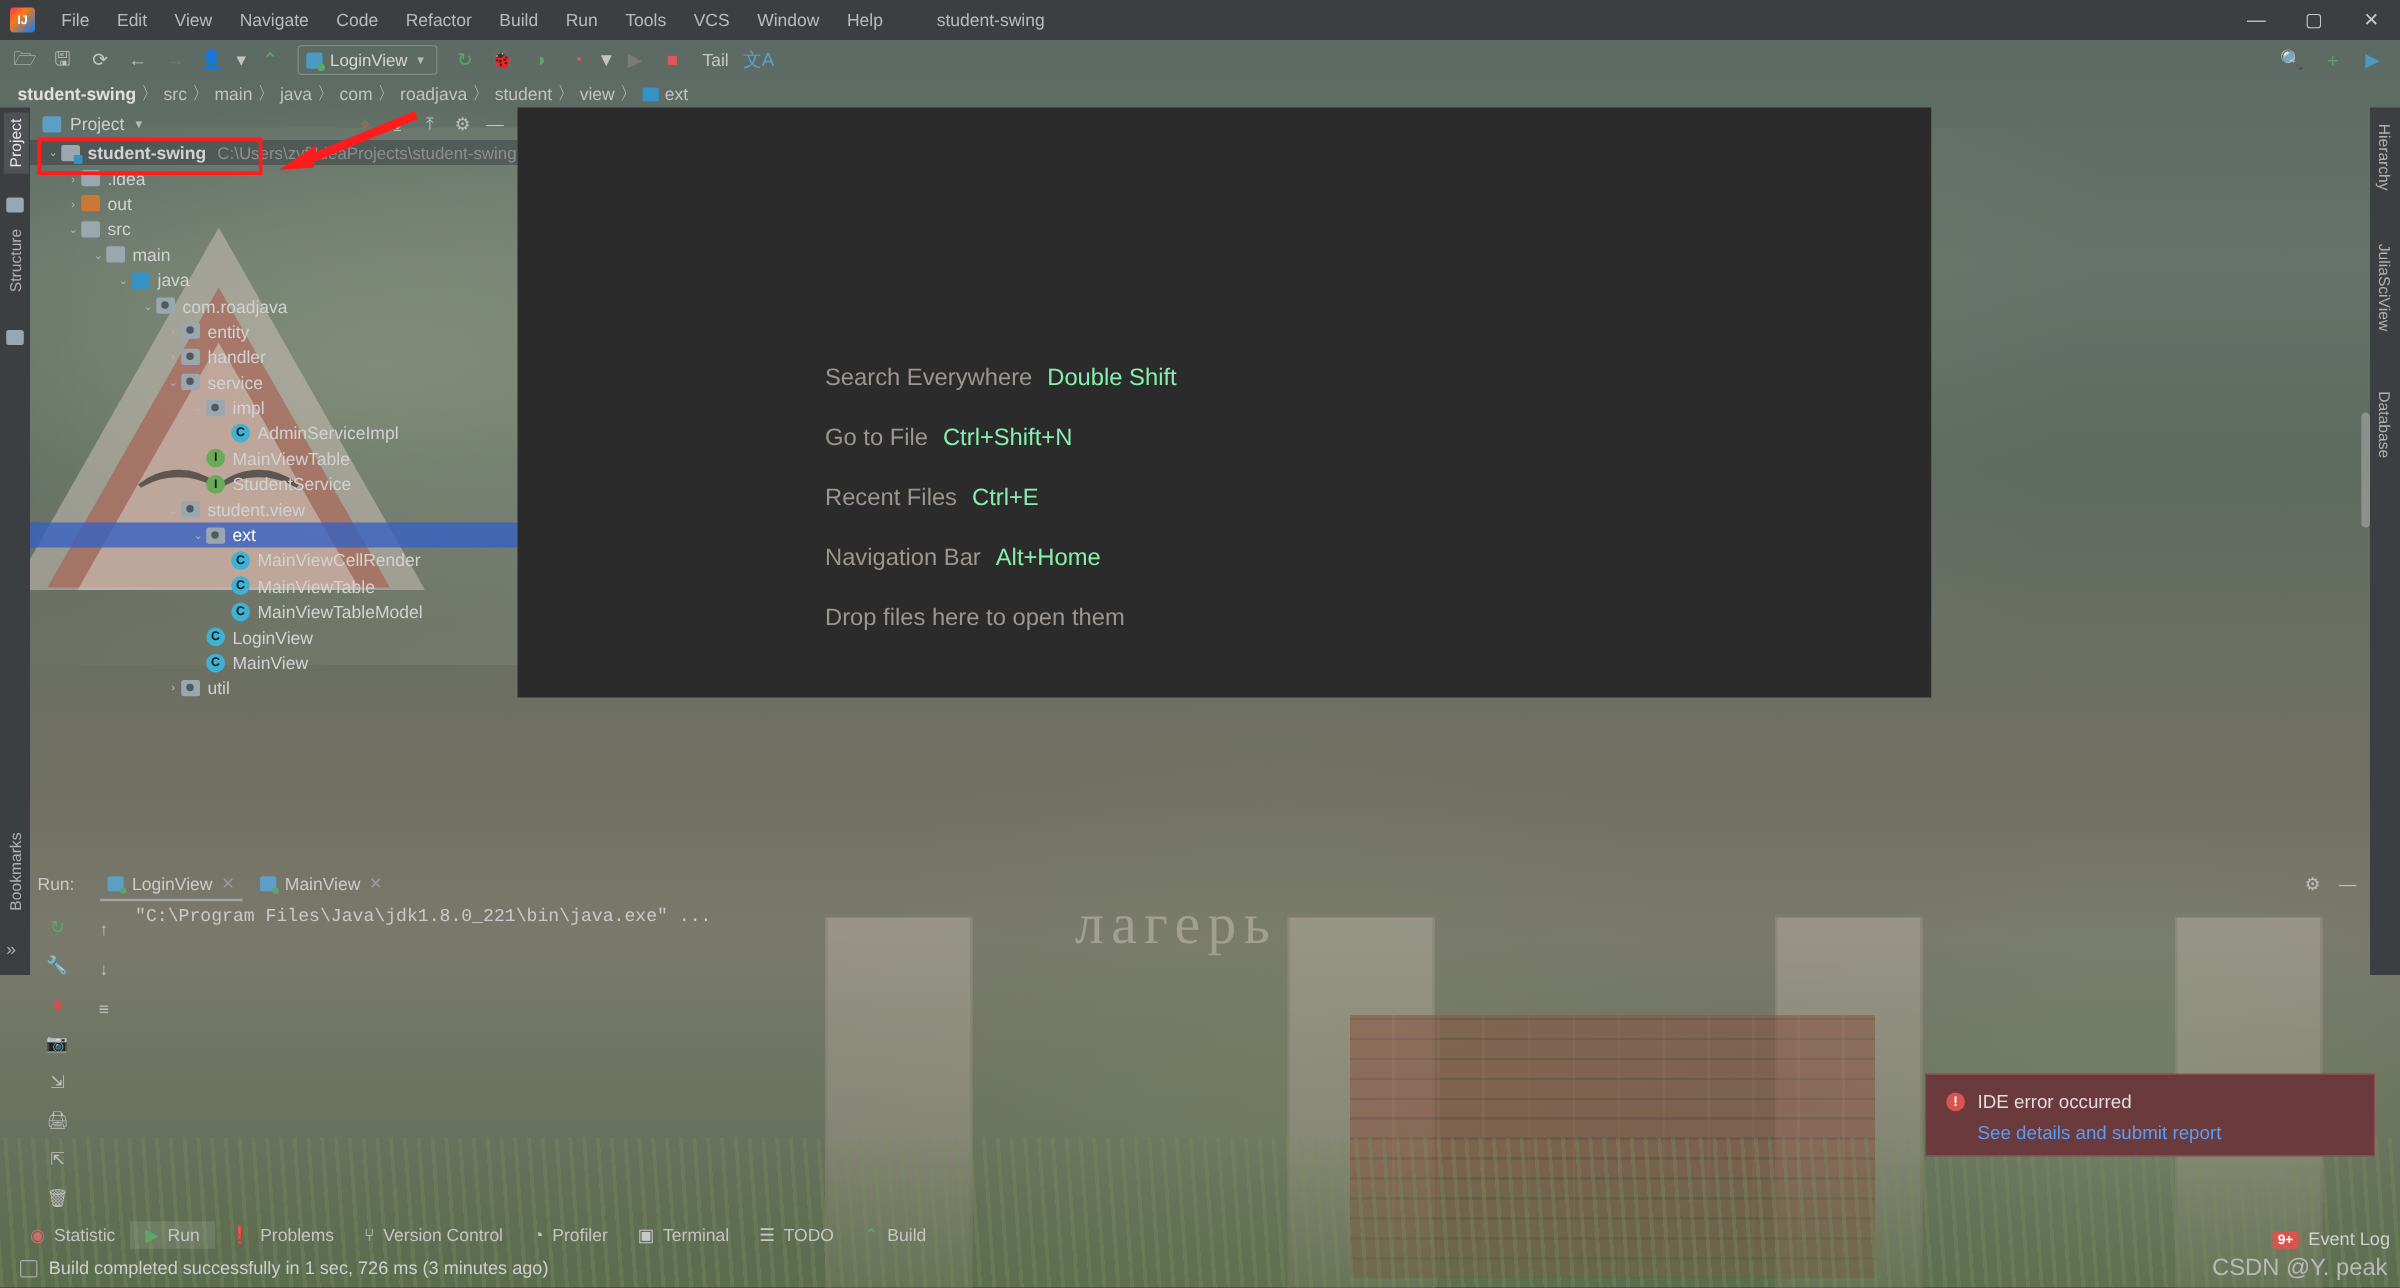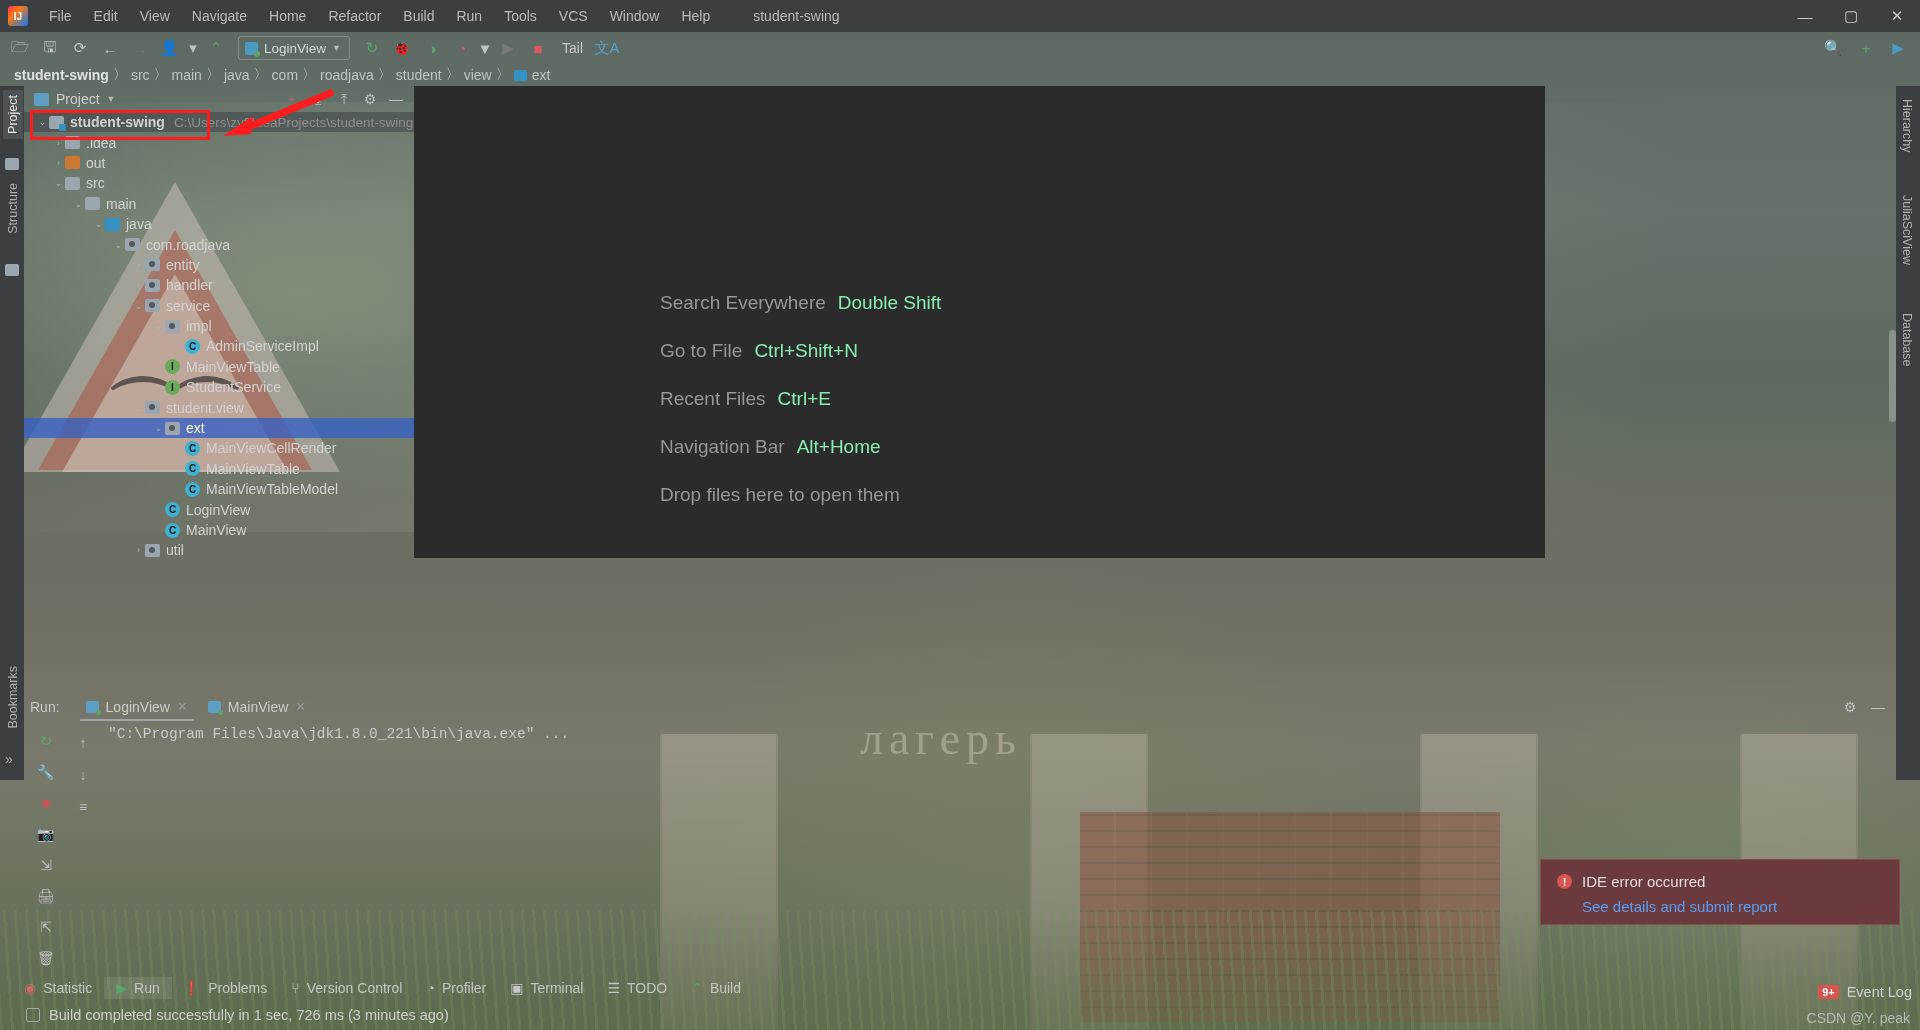--- a/index.html
+++ b/index.html
@@ -304,34 +304,34 @@
   
   .statustabs{
     position:absolute; left:0; bottom:30px; width:1920px; height:24px;
     display:flex; align-items:center; gap:0; padding-left:12px; z-index:45;
     font-size:14px; color:#c5c5c5;
   }
   .stab{ display:flex; align-items:center; gap:7px; padding:3px 12px; }
   .stab.active{ background:rgba(255,255,255,.10); }
   .statusbar{
     position:absolute; left:0; bottom:0; width:1920px; height:30px;
-    display:flex; align-items:center; padding-left:26px; z-index:45;
+    display:flex; align-items:center; padding-left:16px; z-index:45;
     font-size:14.5px; color:#cfcfcf;
   }
   .sb-icon{ width:14px;height:14px;border:1px solid #a9a9a9;margin-right:9px;border-radius:2px;}
   .sb-right{
     position:absolute; right:8px; bottom:30px; display:flex; align-items:center; gap:8px;
     font-size:14.5px; color:#d0d0d0; z-index:46;
   }
   .badge9{
     background:#d9534f;color:#fff;border-radius:3px;font-size:11px;font-weight:bold;
     padding:1px 4px;
   }
   .csdn{
-    position:absolute; right:10px; bottom:4px; color:#b9b9b9; font-size:14px;
+    position:absolute; right:10px; bottom:4px; color:#b9b9b9; font-size:19px;
     display:flex; align-items:center; gap:5px; z-index:46;
   }
   .scrollbar{
     position:absolute; right:24px; top:330px; width:7px; height:92px;
     background:rgba(190,190,190,.45); border-radius:4px; z-index:26;
   }
 </style>
 </head>
 <body>
 
@@ -354,21 +354,21 @@
     <div class="grass"></div>
   </div>
 
   <div class="titlebar">
     <div class="ij-logo"></div>
     <div class="menu">
       <div class="menu-item"><span>File</span></div>
       <div class="menu-item"><span>Edit</span></div>
       <div class="menu-item"><span>View</span></div>
       <div class="menu-item"><span>Navigate</span></div>
-      <div class="menu-item"><span>Home</span></div>
+      <div class="menu-item"><span>Code</span></div>
       <div class="menu-item"><span>Refactor</span></div>
       <div class="menu-item"><span>Build</span></div>
       <div class="menu-item"><span>Run</span></div>
       <div class="menu-item"><span>Tools</span></div>
       <div class="menu-item"><span>VCS</span></div>
       <div class="menu-item"><span>Window</span></div>
       <div class="menu-item"><span>Help</span></div>
     </div>
     <div class="win-title">student-swing</div>
     <div class="win-ctrl">

